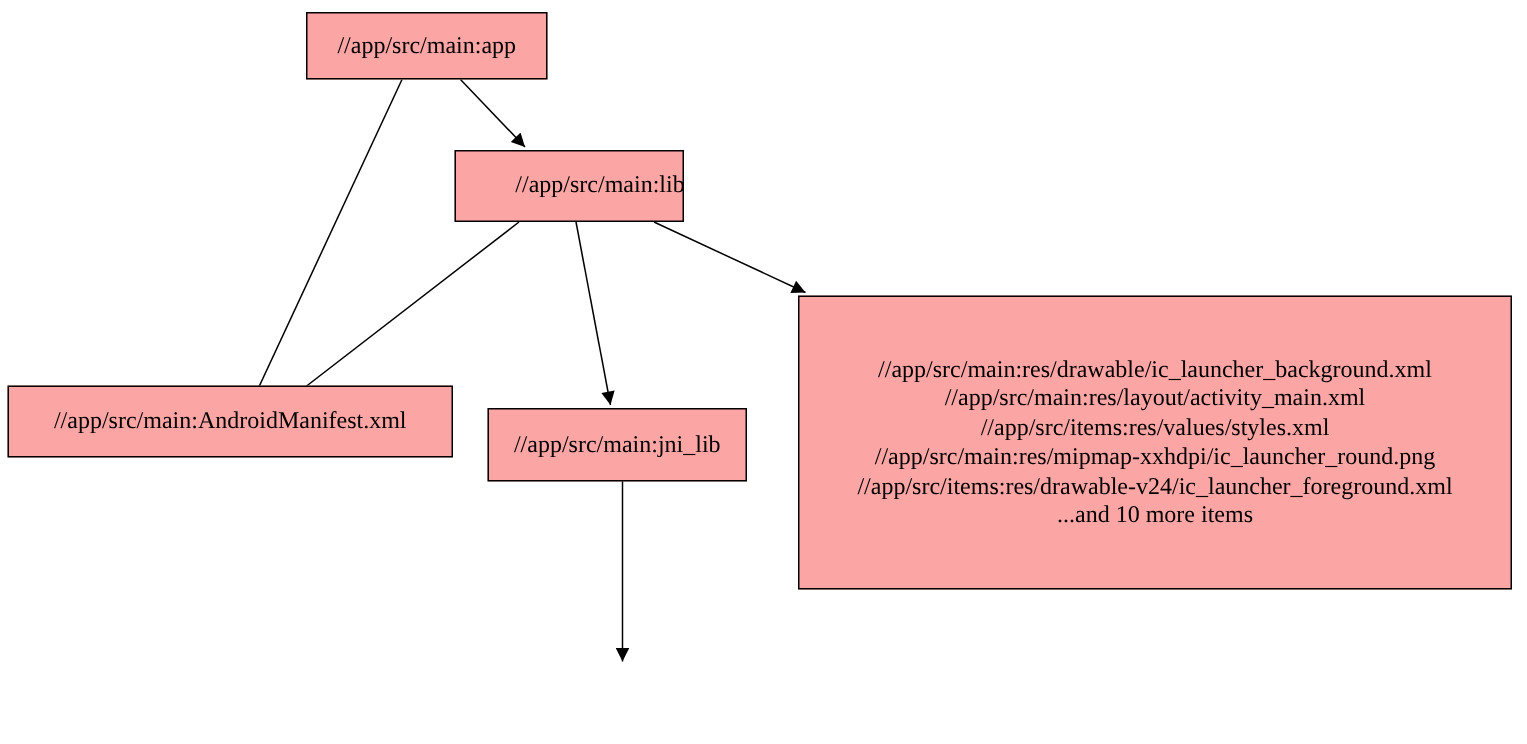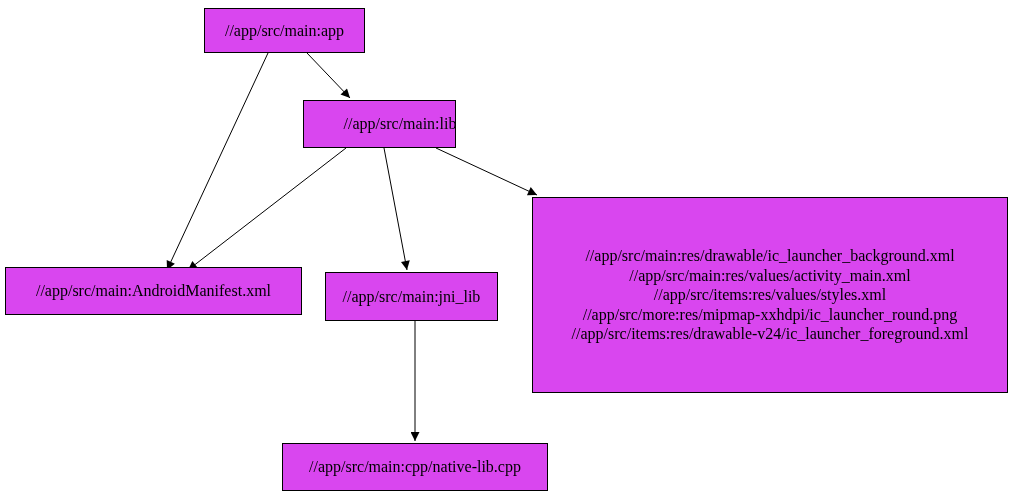--- a/index.html
+++ b/index.html
@@ -20,34 +20,34 @@
     position: absolute;
     left: 0;
     top: 0;
     width: 1018px;
     height: 496px;
     pointer-events: none;
   }
   .node {
     position: absolute;
     box-sizing: border-box;
-    background: #d946ef;
+    background: #fca5a5;
     border: 1px solid #000000;
     display: flex;
     flex-direction: column;
     align-items: center;
     justify-content: center;
     text-align: right;
     font-size: 16px;
     line-height: 19.5px;
     white-space: nowrap;
   }
   .node-app      { left: 204px; top: 8px;   width: 161px; height: 45px; }
   .node-lib      { left: 303px; top: 100px; width: 153px; height: 48px; padding-left: 41px; }
-  .node-manifest { left: 5px;   top: 267px; width: 297px; height: 48px; }
+  .node-manifest { left: 5px;   top: 257px; width: 297px; height: 48px; }
   .node-jnilib   { left: 325px; top: 272px; width: 173px; height: 49px; }
   .node-res      { left: 532px; top: 197px; width: 476px; height: 196px; }
   .node-native   { left: 282px; top: 443px; width: 266px; height: 48px; }
 </style>
 </head>
 <body>
 
 <div class="canvas">
 
   <svg class="edge-layer" width="1018" height="496" viewBox="0 0 1018 496" xmlns="http://www.w3.org/2000/svg">
@@ -75,23 +75,21 @@
   <div class="node node-manifest">
     <span>//app/src/main:AndroidManifest.xml</span>
   </div>
 
   <div class="node node-jnilib">
     <span>//app/src/main:jni_lib</span>
   </div>
 
   <div class="node node-res">
     <div>//app/src/main:res/drawable/ic_launcher_background.xml</div>
-    <div>//app/src/main:res/values/activity_main.xml</div>
+    <div>//app/src/main:res/layout/activity_main.xml</div>
     <div>//app/src/items:res/values/styles.xml</div>
-    <div>//app/src/more:res/mipmap-xxhdpi/ic_launcher_round.png</div>
+    <div>//app/src/main:res/mipmap-xxhdpi/ic_launcher_round.png</div>
     <div>//app/src/items:res/drawable-v24/ic_launcher_foreground.xml</div>
+    <div>...and 10 more items</div>
   </div>
 
-  <div class="node node-native">
-    <span>//app/src/main:cpp/native-lib.cpp</span>
-  </div>
 
 </div>
 
 </body></html>

